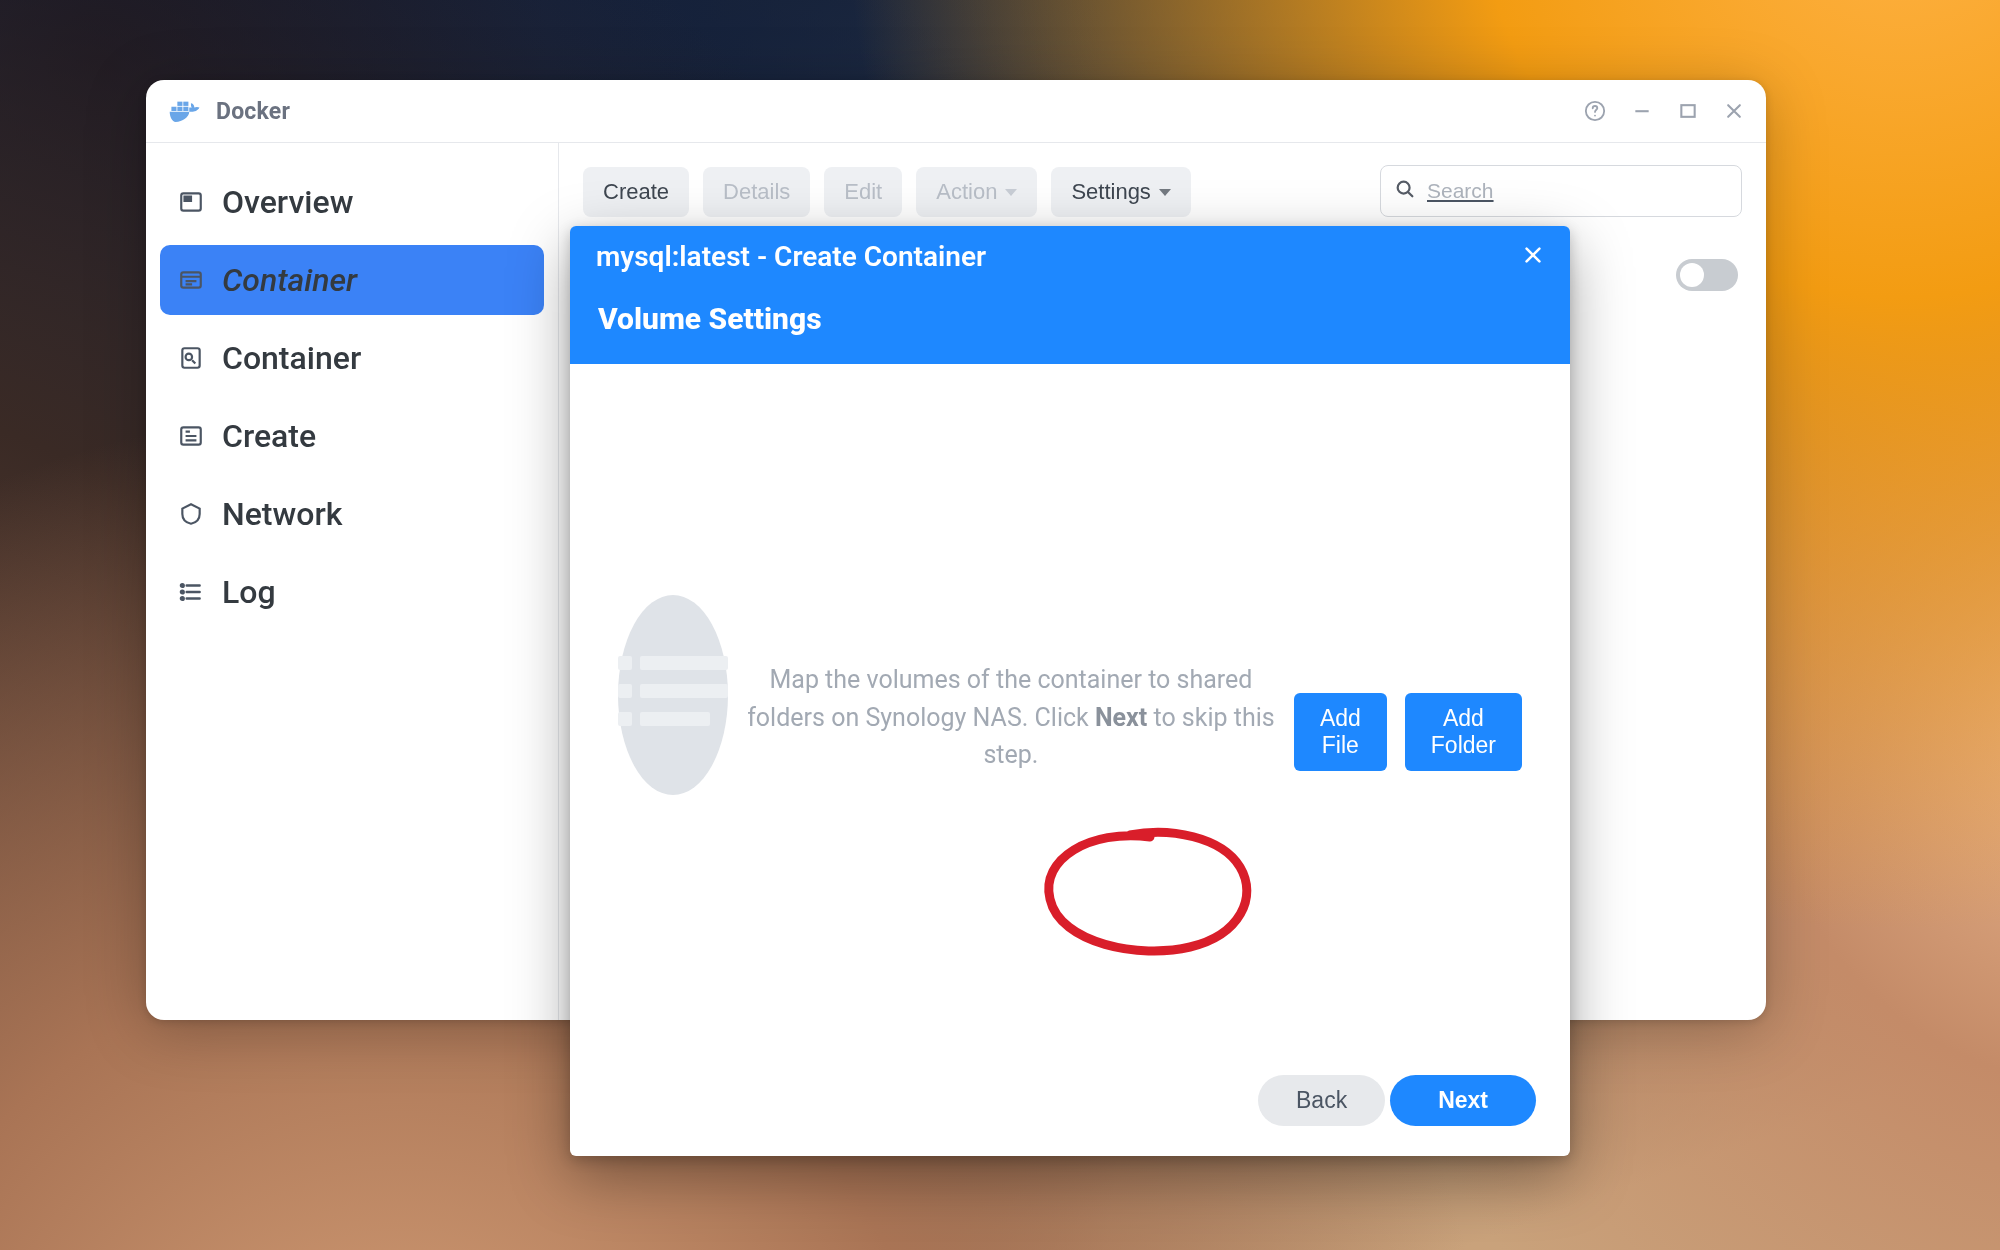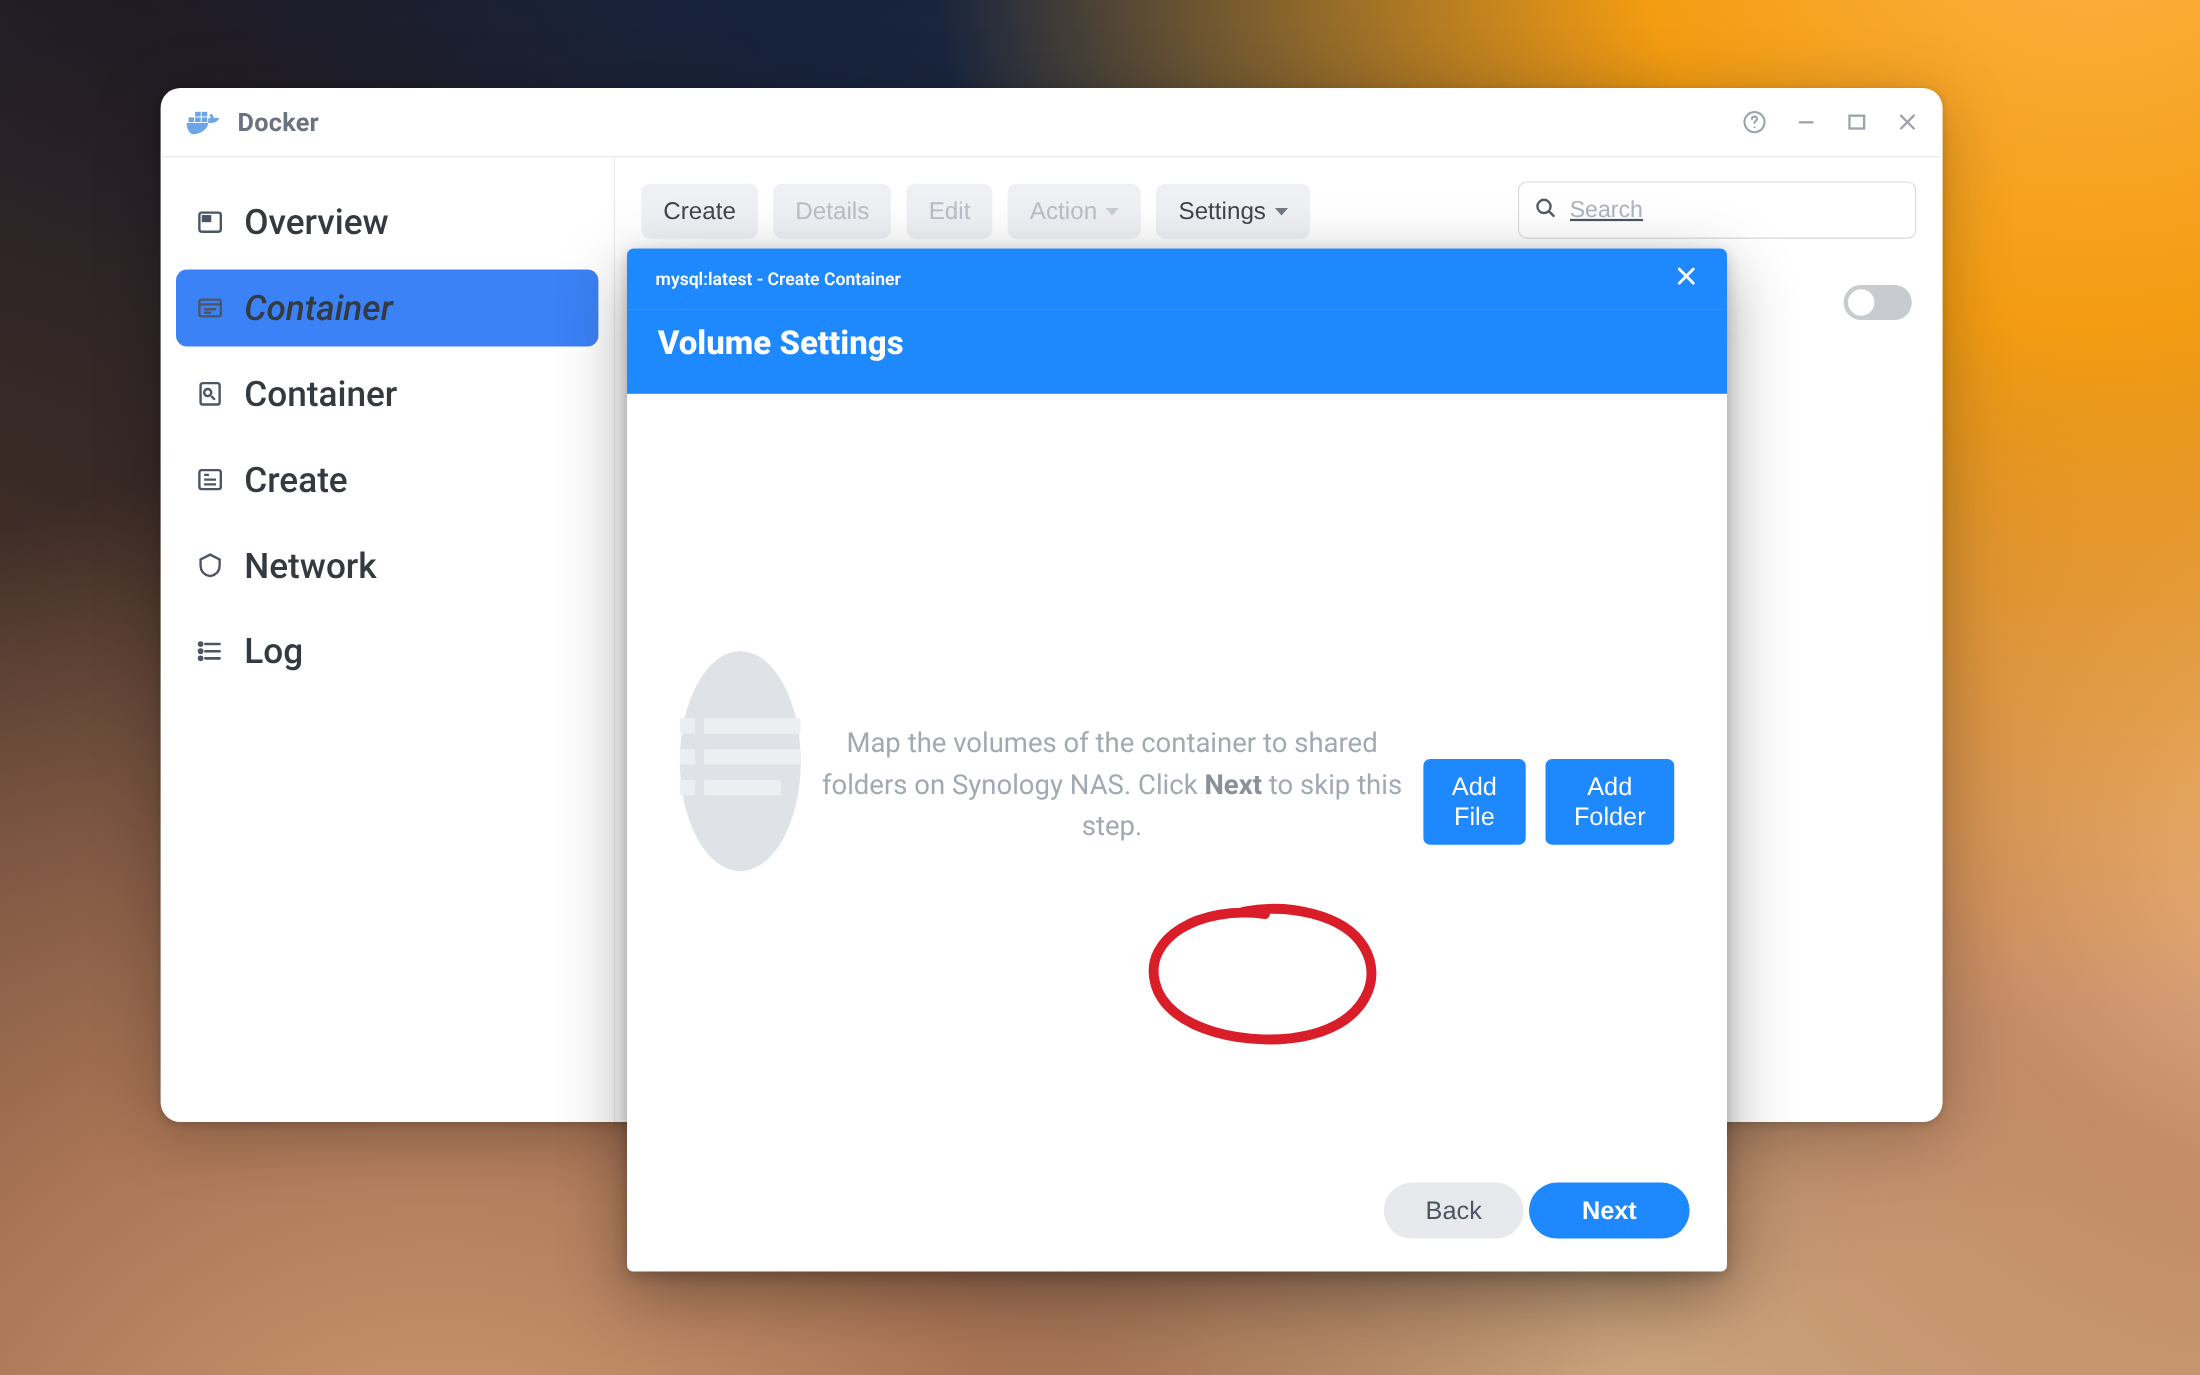--- a/index.html
+++ b/index.html
@@ -189,21 +189,21 @@
     display: flex;
     flex-direction: column;
     overflow: visible;
   }
   .modal-head-top {
     background: #1e88ff;
     color: #fff;
     display: flex;
     align-items: center;
     padding: 14px 26px;
-    font-size: 16px;
+    font-size: 28px;
     font-weight: 600;
     border-top-left-radius: 6px;
     border-top-right-radius: 6px;
   }
   .modal-close {
     margin-left: auto;
     cursor: pointer;
     font-size: 26px;
     line-height: 1;
   }

